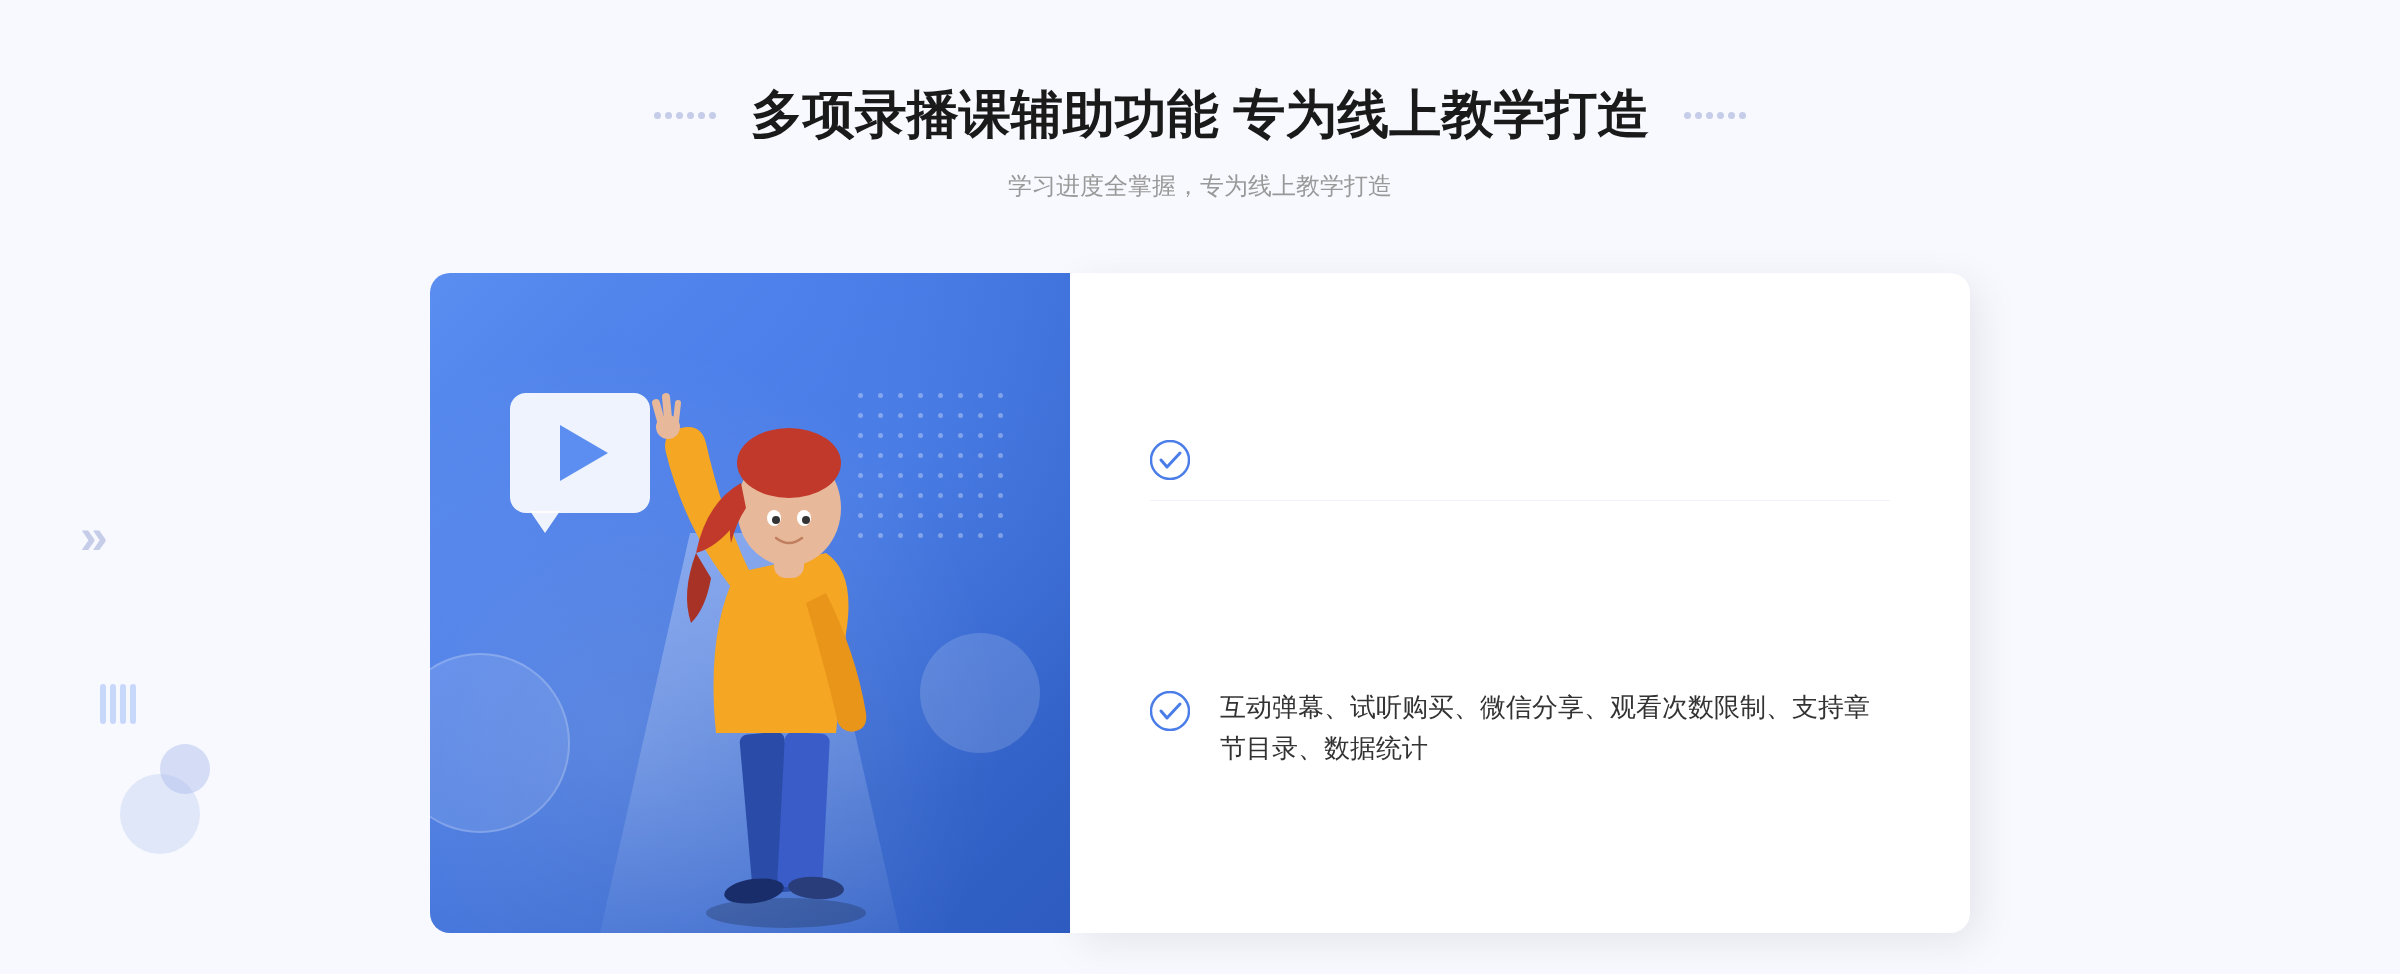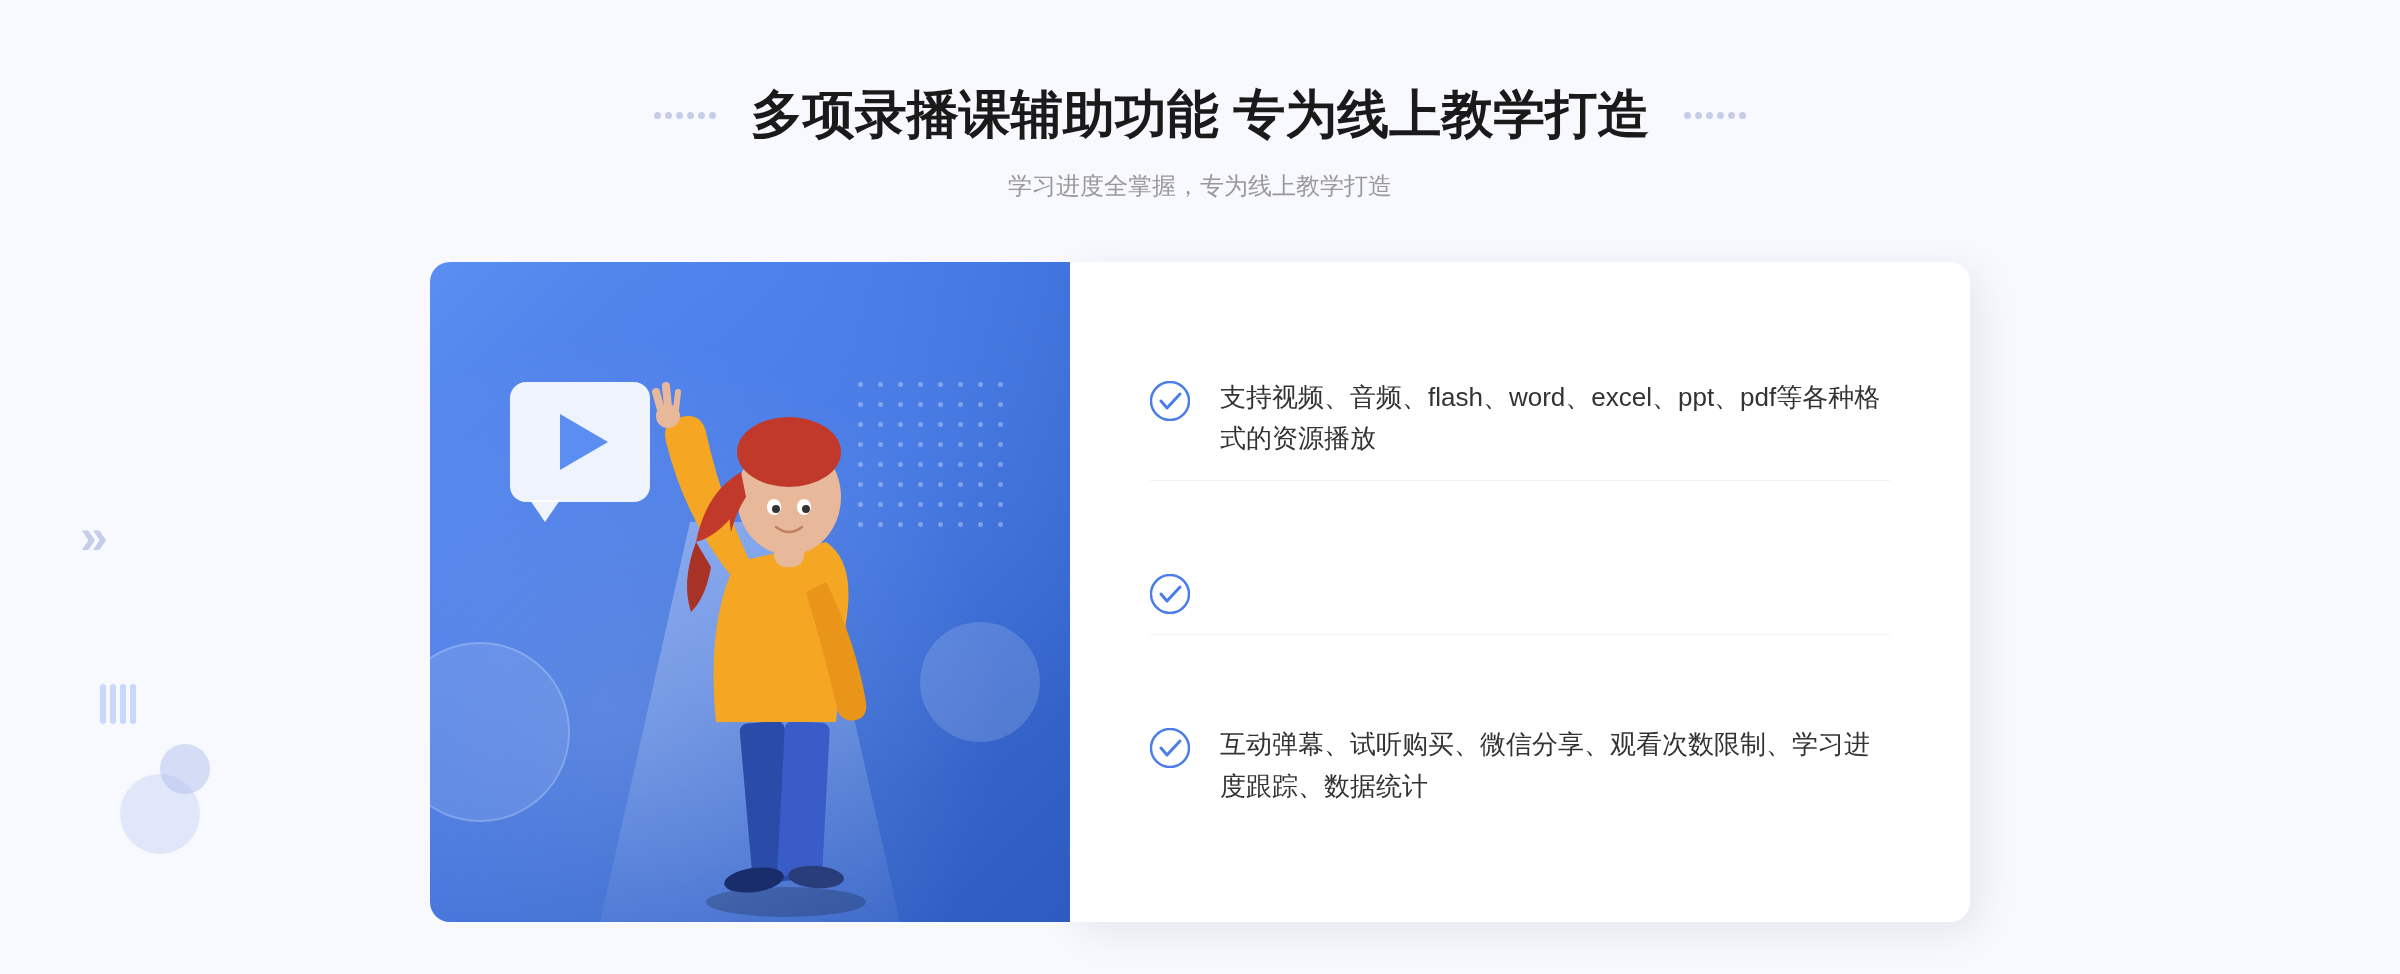--- a/index.html
+++ b/index.html
@@ -18,20 +18,21 @@
     }
 
     .page-container {
       width: 2400px;
       height: 974px;
       background: #f8f9ff;
       position: relative;
       display: flex;
       flex-direction: column;
       align-items: center;
+      gap: 11px;
     }
 
     .header-section {
       text-align: center;
       padding-top: 80px;
       margin-bottom: 60px;
       position: relative;
       z-index: 2;
     }
 
@@ -440,48 +441,39 @@
           <circle cx="62" cy="74" r="12" fill="#e8b89a"></circle>
           <path d="M55 68 L50 50" stroke="#e8b89a" stroke-width="8" stroke-linecap="round"></path>
           <path d="M62 65 L60 44" stroke="#e8b89a" stroke-width="8" stroke-linecap="round"></path>
           <path d="M70 68 L72 50" stroke="#e8b89a" stroke-width="6" stroke-linecap="round"></path>
         </svg>
       </div>
     </div>
 
     <div class="content-card">
 
-      <div class="feature-item">
-        <div class="check-icon">
-          <svg viewBox="0 0 40 40" xmlns="http://www.w3.org/2000/svg" width="40" height="40">
-            <circle cx="20" cy="20" r="19" fill="none" stroke="#4a7de8" stroke-width="2.5"></circle>
-            <polyline points="11,20 17,27 30,13" stroke="#4a7de8" stroke-width="3" fill="none" stroke-linecap="round" stroke-linejoin="round"></polyline>
-          </svg>
-        </div>
-        <span class="feature-text">支持视频、音频、flash、word、excel、ppt、pdf等各种格式的资源播放</span>
-      </div>
 
       <div class="feature-item">
         <div class="check-icon">
           <svg viewBox="0 0 40 40" xmlns="http://www.w3.org/2000/svg" width="40" height="40">
             <circle cx="20" cy="20" r="19" fill="none" stroke="#4a7de8" stroke-width="2.5"></circle>
             <polyline points="11,20 17,27 30,13" stroke="#4a7de8" stroke-width="3" fill="none" stroke-linecap="round" stroke-linejoin="round"></polyline>
           </svg>
         </div>
       </div>
 
 
       <div class="feature-item">
         <div class="check-icon">
           <svg viewBox="0 0 40 40" xmlns="http://www.w3.org/2000/svg" width="40" height="40">
             <circle cx="20" cy="20" r="19" fill="none" stroke="#4a7de8" stroke-width="2.5"></circle>
             <polyline points="11,20 17,27 30,13" stroke="#4a7de8" stroke-width="3" fill="none" stroke-linecap="round" stroke-linejoin="round"></polyline>
           </svg>
         </div>
-        <span class="feature-text">互动弹幕、试听购买、微信分享、观看次数限制、学习进度跟踪、数据统计</span>
+        <span class="feature-text">互动弹幕、试听购买、微信分享、观看次数限制、支持章节目录、数据统计</span>
       </div>
 
     </div>
   </div>
 
   <div class="left-chevrons" style="position:absolute; left:80px; top:55%; color:#c5cde8; font-size:50px; font-weight:900;">
     »
   </div>
 
   <div class="deco-circle-small-1"></div>

